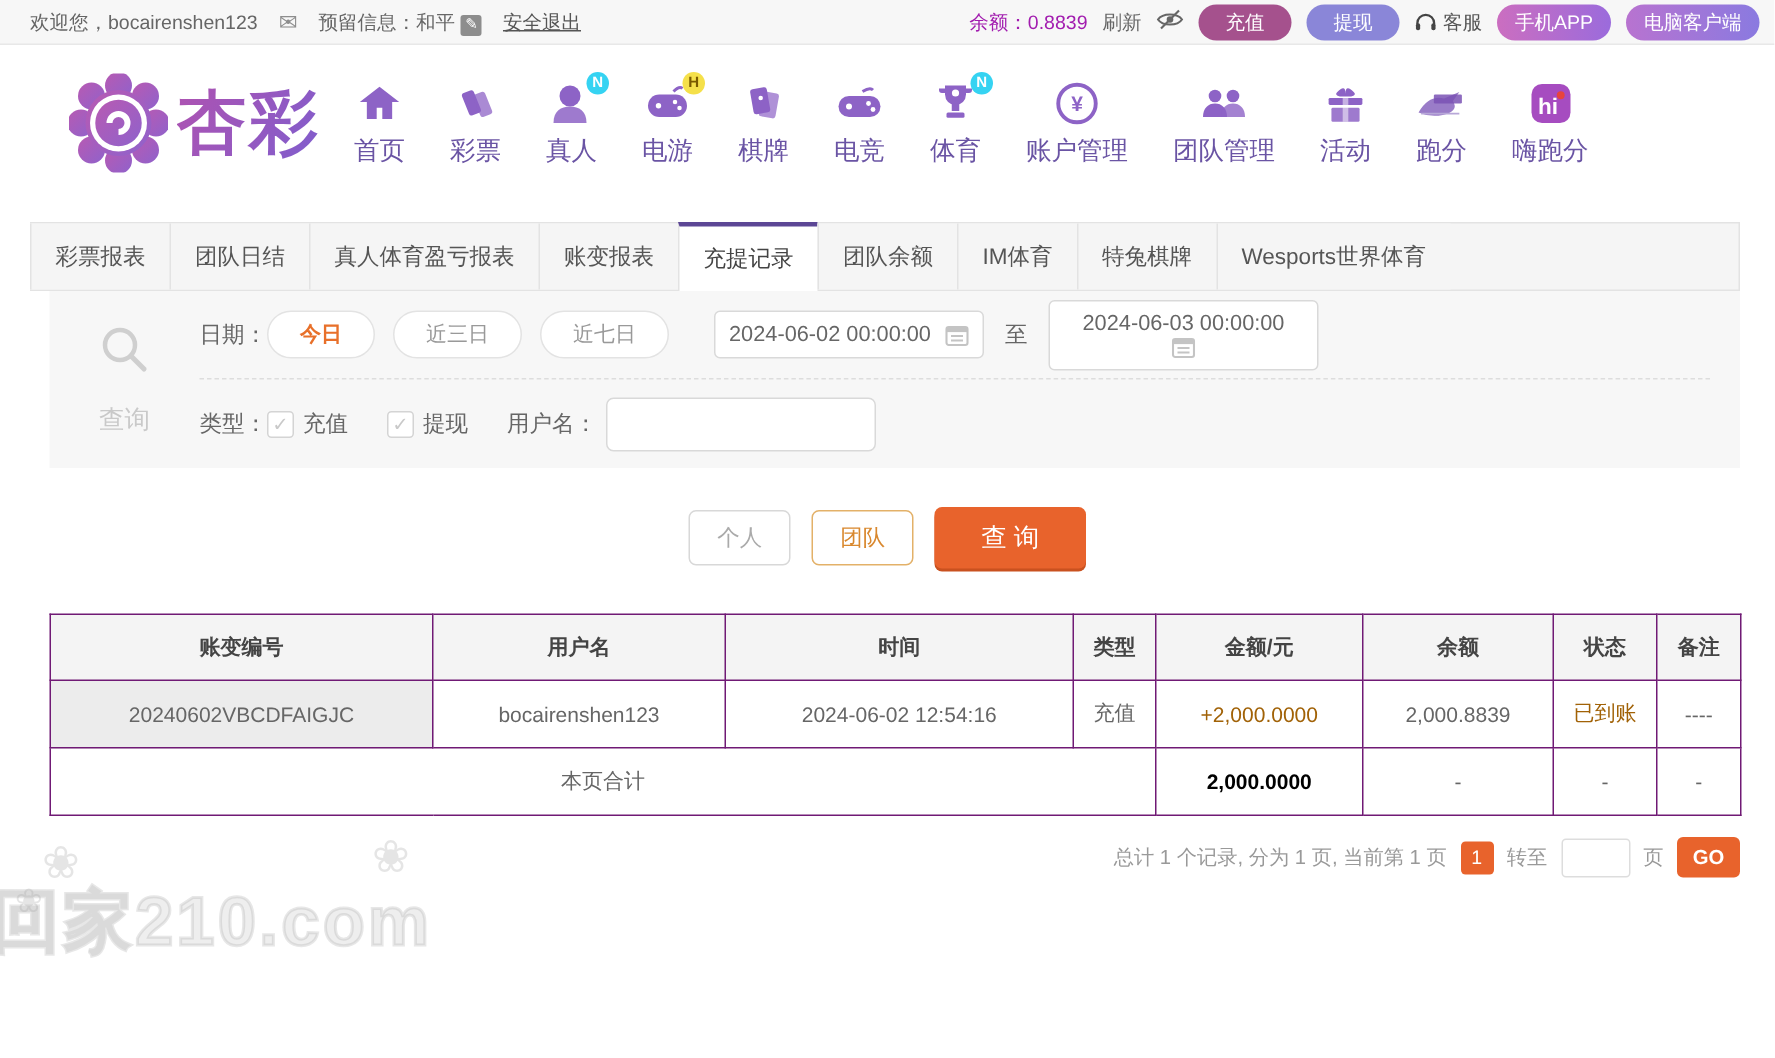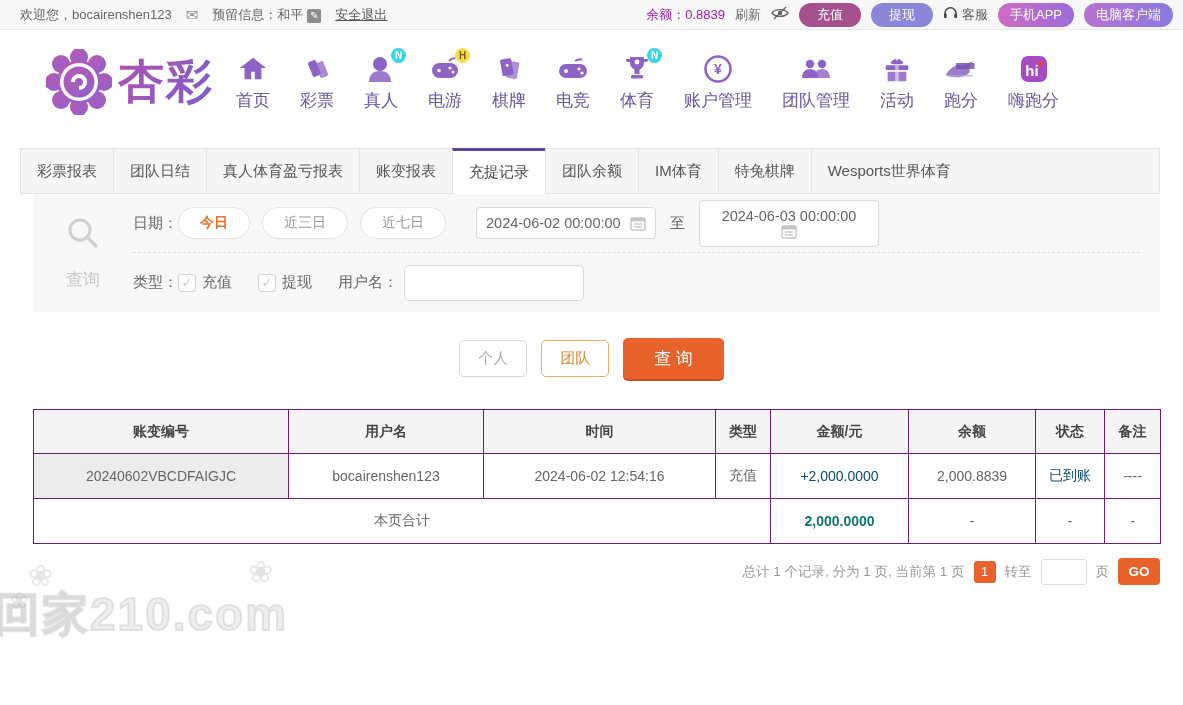--- a/index.html
+++ b/index.html
@@ -11,21 +11,21 @@
   .topbar .grp { display:flex; align-items:center; gap:14px; }
   .logout { text-decoration:underline; color:#555; cursor:pointer; }
   .balance { color:#a21caf; }
   .mini-btn { border-radius:13px; color:#fff; font-size:13px; padding:3px 18px; cursor:pointer; border:none; }
   .btn-deposit { background:#a5518d; }
   .btn-withdraw { background:#8a86d8; }
   .btn-grad1 { background:linear-gradient(90deg,#cb6ec0,#9b6bdc); padding:3px 12px; }
   .btn-grad2 { background:linear-gradient(90deg,#b873d0,#8a7ae0); padding:3px 12px; }
   .edit-ic { display:inline-block; width:14px; height:14px; background:#8d8d8d; border-radius:2px; color:#fff; font-size:10px; line-height:14px; text-align:center; margin-left:4px; }
   .mail-ic { color:#8d8d8d; font-size:15px; }
-  .svc { display:flex; gap:4px; color:#555; }
+  .svc { display:flex; align-items:center; gap:4px; color:#555; }
 
   
   .header { height:104px; background:#fff; display:flex; align-items:center; padding:0 20px 0 46px; }
   .logo { display:flex; align-items:center; gap:6px; margin-right:22px; }
   .logo-text { font-size:46px; font-weight:bold; background:linear-gradient(120deg,#b052b0,#7e5ece); -webkit-background-clip:text; background-clip:text; color:transparent; letter-spacing:2px; }
   .nav { display:flex; align-items:flex-end; gap:30px; }
   .nav-item { display:flex; flex-direction:column; align-items:center; gap:3px; cursor:pointer; position:relative; }
   .nav-item .lbl { font-size:17px; color:#6a54a4; white-space:nowrap; }
   .nav-ic { width:34px; height:34px; position:relative; display:flex; align-items:center; justify-content:center; }
   .badge { position:absolute; top:-4px; right:-8px; width:15px; height:15px; border-radius:50%; font-size:10px; font-weight:bold; line-height:15px; text-align:center; }
@@ -63,22 +63,22 @@
   .acct-bar { margin:0 23px 28px 33px; height:68px; display:flex; }
   .acct-left { width:50%; background:#f4f4f4; display:flex; align-items:center; justify-content:center; font-size:21px; color:#333; }
   .acct-right { width:50%; background:#edebf5; display:flex; align-items:center; justify-content:center; font-size:21px; color:#7568ab; }
 
   
   table { margin:0 23px 0 33px; border-collapse:collapse; width:1127px; table-layout:fixed; }
   th,td { border:1px solid #701a75; text-align:center; font-size:14px; }
   th { background:#f4f4f4; color:#444; font-weight:bold; height:44px; }
   td { height:45px; color:#666; }
   .cell-id { background:#ececec; }
-  .green { color:#0c4a6e; }
-  .sum-amount { font-weight:bold; color:#0f766e; }
+  .green { color:#a16207; }
+  .sum-amount { font-weight:bold; color:#000000; }
 
   
   .pager { margin:14px 23px 0 33px; display:flex; justify-content:flex-end; align-items:center; gap:9px; font-size:13.5px; color:#999; }
   .page-cur { width:22px; height:22px; background:#e8632c; color:#fff; border-radius:3px; display:flex; align-items:center; justify-content:center; font-size:13px; cursor:pointer; }
   .goto-input { width:46px; height:26px; border:1px solid #ddd; border-radius:3px; background:#fff; padding:0 4px; font-size:13px; }
   .go-btn { width:42px; height:27px; background:#e8632c; border:none; border-radius:4px; color:#fff; font-size:13.5px; font-weight:bold; cursor:pointer; }
 
   
   .watermark { position:absolute; left:-6px; top:584px; font-size:46px; font-weight:bold; color:rgba(160,160,160,0.18); -webkit-text-stroke:2px rgba(160,160,160,0.25); letter-spacing:2px; pointer-events:none; }
   .wm-flower { position:absolute; font-size:30px; color:rgba(170,170,170,0.3); pointer-events:none; }

